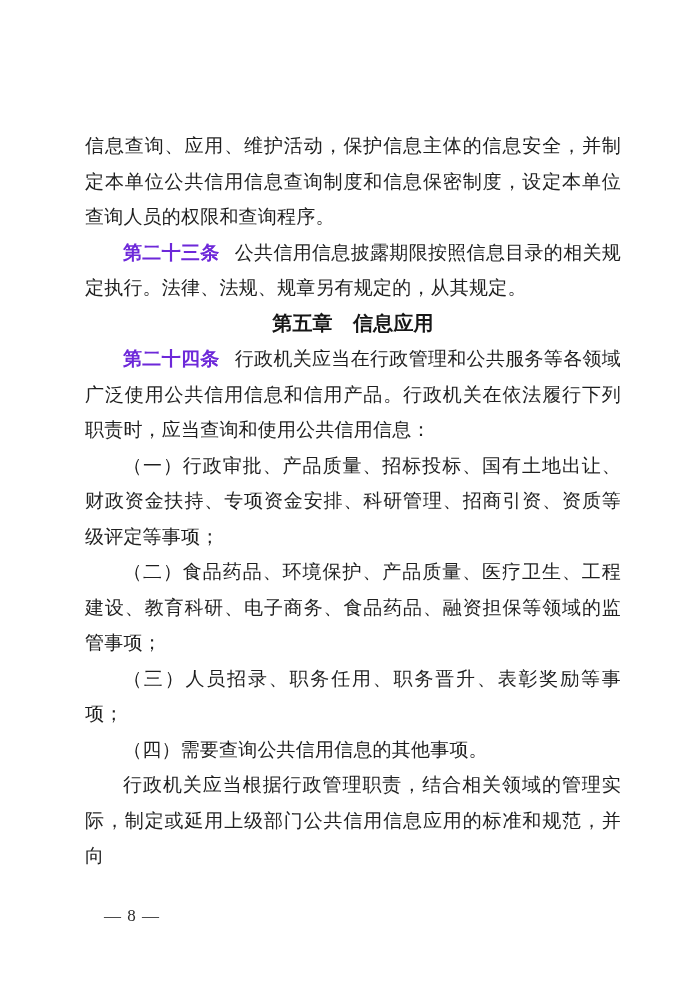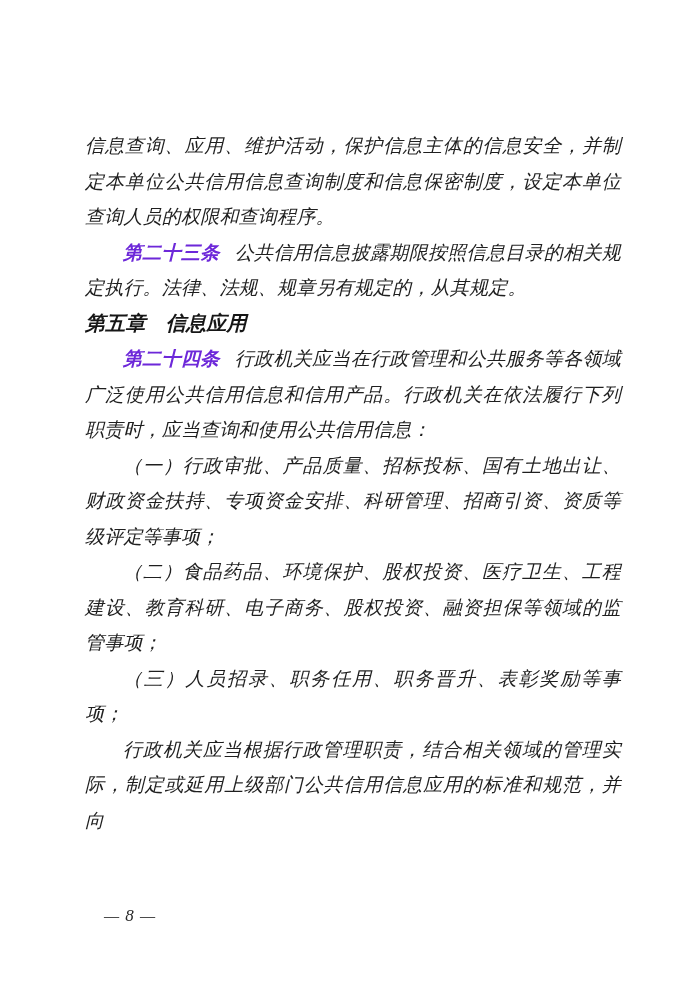--- a/index.html
+++ b/index.html
@@ -8,21 +8,20 @@
     background: #ffffff;
   }
   .page {
     position: relative;
     width: 700px;
     height: 989px;
     background: #ffffff;
     overflow: hidden;
     font-family: "Liberation Serif", serif;
     color: #1f1f1f;
-    font-style: italic;
   }
   .text-block {
     position: absolute;
     left: 85px;
     top: 128px;
     width: 536px;
     font-size: 19px;
     line-height: 35.5px;
     text-align: justify;
     letter-spacing: 0.2px;
@@ -30,21 +29,21 @@
   .text-block p {
     margin: 0;
     padding: 0;
     text-indent: 2em;
   }
   .text-block p.continuation {
     text-indent: 0;
   }
   .chapter-heading {
     text-indent: 0 !important;
-    text-align: left;
+    text-align: center;
     font-family: "Liberation Sans", sans-serif;
     font-weight: bold;
     font-size: 20px;
     color: #161616;
   }
   .article-lead {
     font-family: "Liberation Sans", sans-serif;
     font-weight: bold;
     color: #6d28d9;
     margin-right: 0.8em;
@@ -74,24 +73,25 @@
 
 
     <p class="chapter-heading">第五章　信息应用</p>
 
     <p>
       <span class="article-lead">第二十四条</span><span>行政机关应当在行政管理和公共服务等各领域广泛使用公共信用信息和信用产品。行政机关在依法履行下列职责时，应当查询和使用公共信用信息：</span>
     </p>
 
     <p>（一）行政审批、产品质量、招标投标、国有土地出让、财政资金扶持、专项资金安排、科研管理、招商引资、资质等级评定等事项；</p>
 
-    <p>（二）食品药品、环境保护、股权投资、医疗卫生、工程建设、教育科研、电子商务、股权投资、融资担保等领域的监管事项；</p>
+    <p>（二）食品药品、环境保护、产品质量、医疗卫生、工程建设、教育科研、电子商务、食品药品、融资担保等领域的监管事项；</p>
 
     <p>（三）人员招录、职务任用、职务晋升、表彰奖励等事项；</p>
 
+    <p>（四）需要查询公共信用信息的其他事项。</p>
 
     <p>行政机关应当根据行政管理职责，结合相关领域的管理实际，制定或延用上级部门公共信用信息应用的标准和规范，并向</p>
 
   </div>
 
   <div class="footer-page-number">— 8 —</div>
 
 </div>
 
 </body></html>

